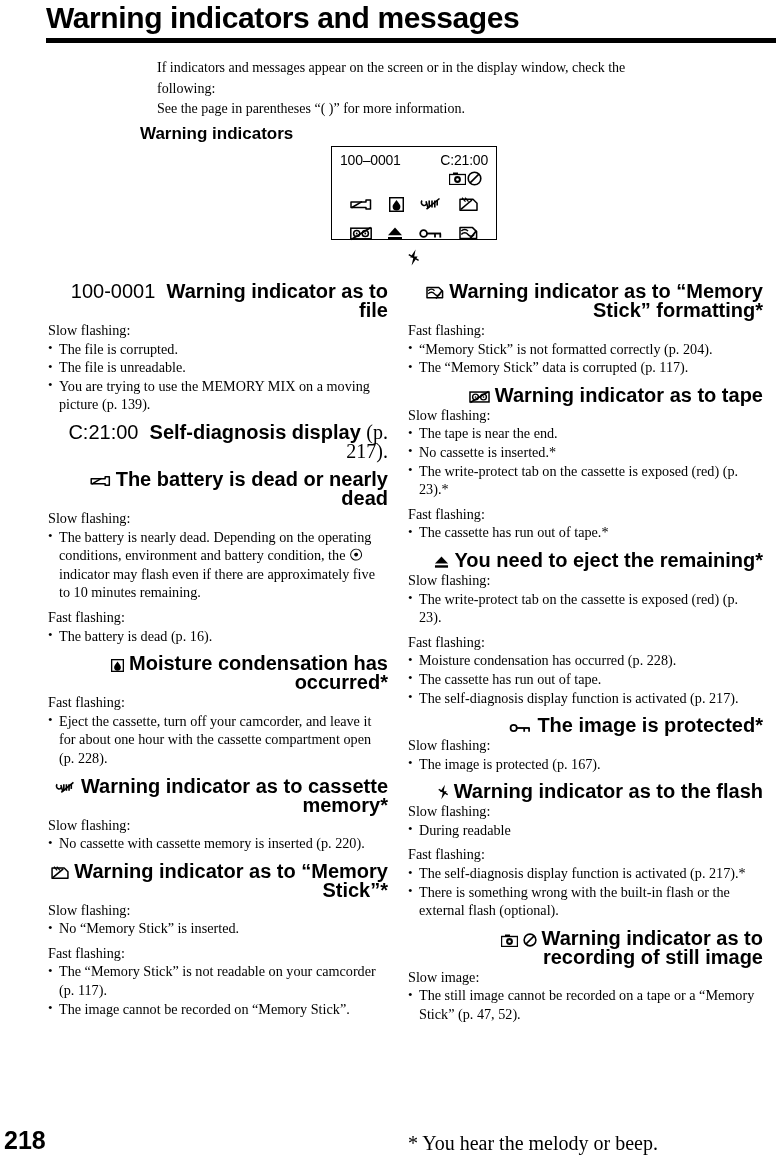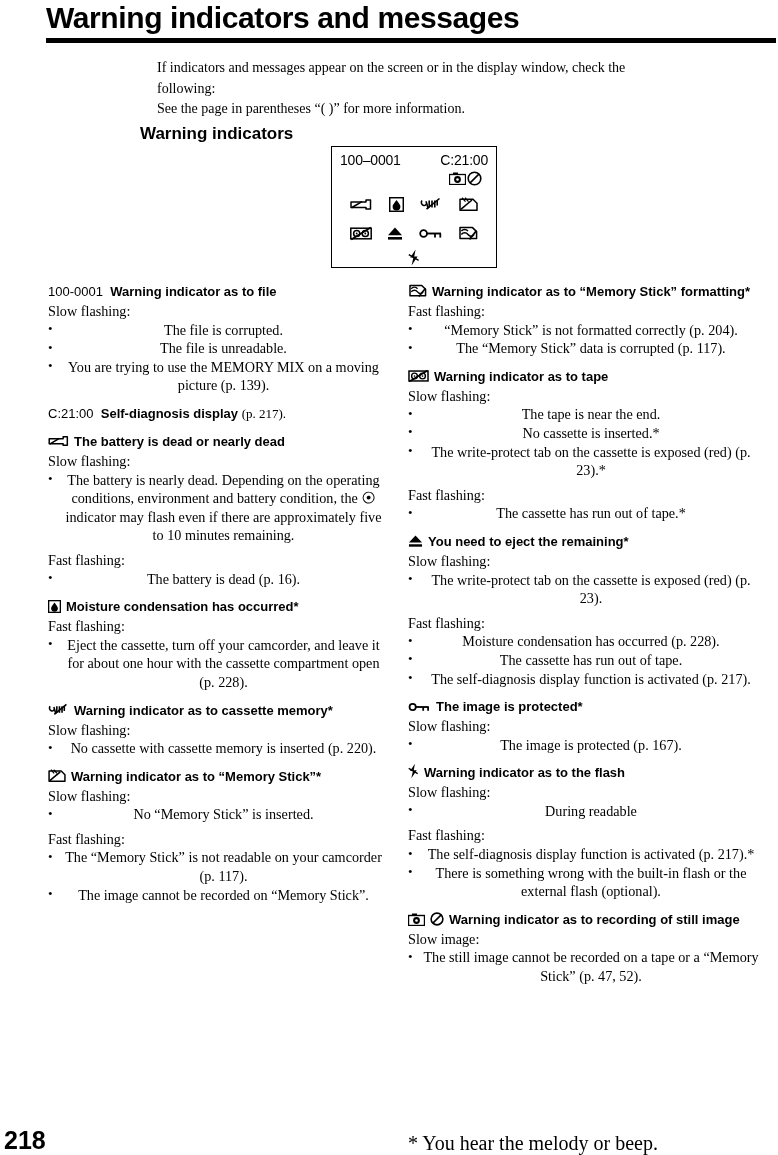--- a/index.html
+++ b/index.html
@@ -57,21 +57,21 @@
     font-weight: bold;
     font-size: 17px;
   }
 
   
   .lcd {
     position: absolute;
     left: 331px;
     top: 146px;
     width: 166px;
-    height: 122px;
+    height: 94px;
     border: 1.6px solid #000;
     background: #fff;
     box-sizing: border-box;
   }
   .lcd-topline {
     position: absolute;
     top: 5px;
     left: 8px;
     right: 8px;
     display: flex;
@@ -114,41 +114,41 @@
     line-height: 18.6px;
   }
   .col-left  { left: 48px; }
   .col-right { left: 408px; width: 355px; }
 
   .entry { margin-bottom: 9px; }
 
   .entry-head {
     font-family: "Liberation Sans", sans-serif;
     font-weight: bold;
-    font-size: 13px;
+    font-size: 20px;
     line-height: 19px;
     margin-bottom: 1px;
+    text-align: right;
   }
   .entry-head .code {
     font-weight: normal;
     font-family: "Liberation Sans", sans-serif;
   }
   .entry-head .tail {
     font-family: "Liberation Serif", serif;
     font-weight: normal;
   }
   .entry-head .ic { vertical-align: -2px; margin-right: 5px; }
 
   .flash-label { line-height: 18.6px; }
 
   ul.bullets {
     list-style: none;
     margin: 0 0 0 0;
     padding: 0;
-    text-align: center;
   }
   ul.bullets li {
     position: relative;
     padding-left: 11px;
     line-height: 18.6px;
   }
   ul.bullets li::before {
     content: "\2022";
     position: absolute;
     left: 0;

